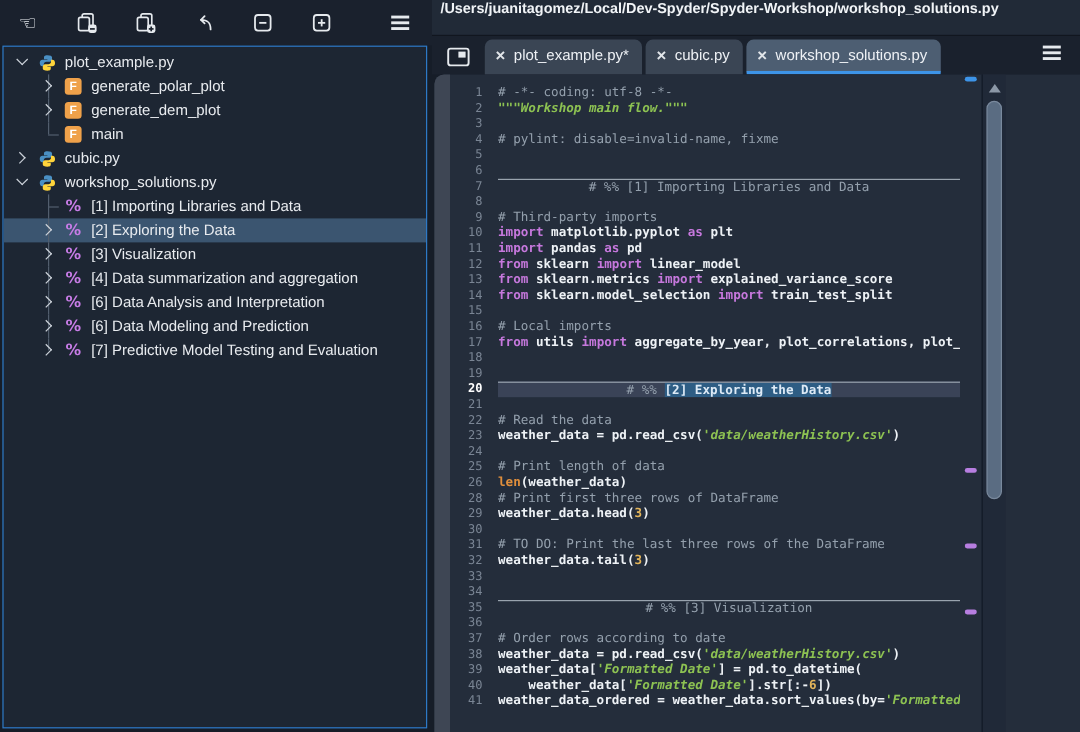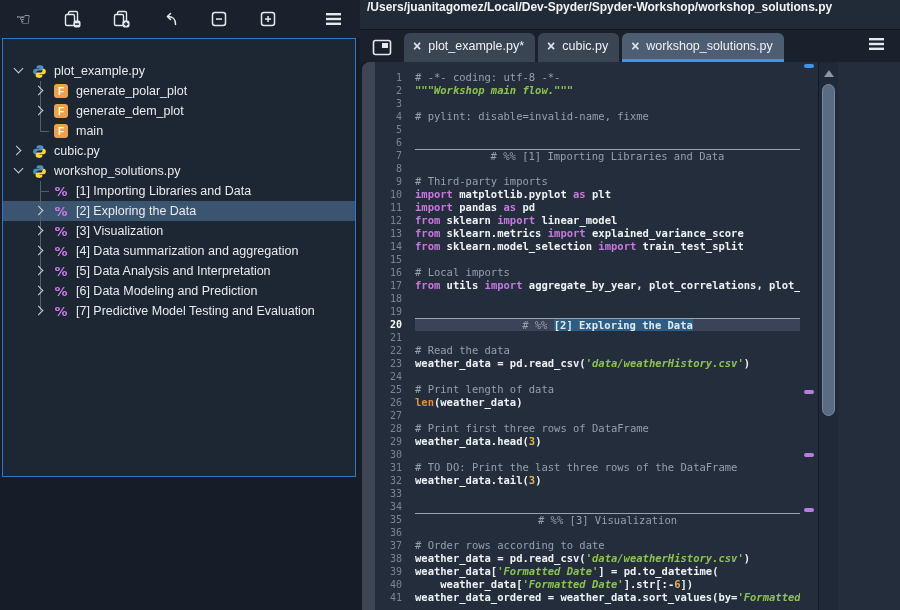--- a/index.html
+++ b/index.html
@@ -7,22 +7,22 @@
   body { position:relative; background:#161d28; font-family:"Liberation Sans",sans-serif; }
 
   
   #left-toolbar { position:absolute; left:0; top:0; width:360px; height:38px;
     background:#1a212d; display:flex; align-items:center; padding-left:13px; gap:29px; }
   .tbtn { width:20px; height:20px; display:flex; align-items:center; justify-content:center; cursor:pointer; }
   .tbtn svg { display:block; }
   .tbtn .glyph { color:#e6eaee; font-size:17px; line-height:17px; }
   .tbtn.last { margin-left:auto; margin-right:17px; }
 
-  #outline-pane { position:absolute; left:2px; top:38px; width:354px; height:439px;
-    background:#1d2633; border:1px solid #2d79c7; padding-top:22px; overflow:hidden; }
+  #outline-pane { position:absolute; left:2px; top:38px; width:354px; height:569px;
+    background:#1d2633; border:1px solid #2d79c7; padding-top:3px; overflow:hidden; }
   .orow { height:20px; display:flex; align-items:center; padding-left:6px;
     color:#e8ebef; font-size:12.5px; cursor:default; }
   .orow.selected { background:#3b5570; }
   .ind { width:22px; flex:none; }
   .marker { width:20px; height:20px; position:relative; flex:none; }
   .icon-box { width:20px; height:20px; position:relative; flex:none; display:flex; align-items:center; justify-content:center; }
   .olabel { padding-left:5px; white-space:nowrap; }
   .chev { position:absolute; width:7px; height:7px;
     border-right:1.6px solid #ccd2da; border-bottom:1.6px solid #ccd2da; }
   .chev.right { left:4px; top:6px; transform:rotate(-45deg); }
@@ -246,21 +246,21 @@
     </div>
     <div class="orow">
       <span class="ind"></span>
       <span class="marker">
         <span class="vline"></span>
         <span class="chev right"></span>
       </span>
       <span class="icon-box">
         <span class="cell-icon">%</span>
       </span>
-      <span class="olabel">[5] Data Analysis and Interpretation</span>
+      <span class="olabel">[6] Data Analysis and Interpretation</span>
     </div>
     <div class="orow">
       <span class="ind"></span>
       <span class="marker">
         <span class="vline"></span>
         <span class="chev right"></span>
       </span>
       <span class="icon-box">
         <span class="cell-icon">%</span>
       </span>
@@ -414,24 +414,20 @@
       </div>
       <div class="line">
         <span class="ln">25</span>
         <span class="lc"><span class="tok-com"># Print length of data</span></span>
       </div>
       <div class="line">
         <span class="ln">26</span>
         <span class="lc"><span class="tok-builtin">len</span><span class="tok-txt">(weather_data)</span></span>
       </div>
       <div class="line">
-        <span class="ln">27</span>
-        <span class="lc"></span>
-      </div>
-      <div class="line">
         <span class="ln">28</span>
         <span class="lc"><span class="tok-com"># Print first three rows of DataFrame</span></span>
       </div>
       <div class="line">
         <span class="ln">29</span>
         <span class="lc"><span class="tok-txt">weather_data.head(</span><span class="tok-num">3</span><span class="tok-txt">)</span></span>
       </div>
       <div class="line">
         <span class="ln">30</span>
         <span class="lc"></span>

